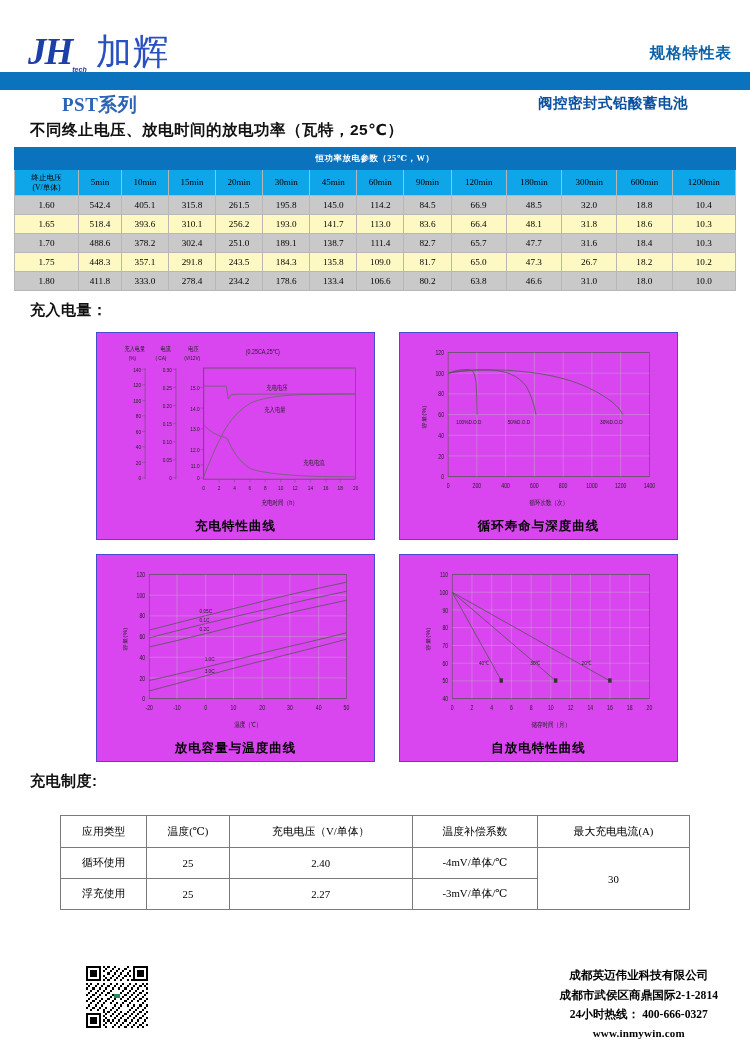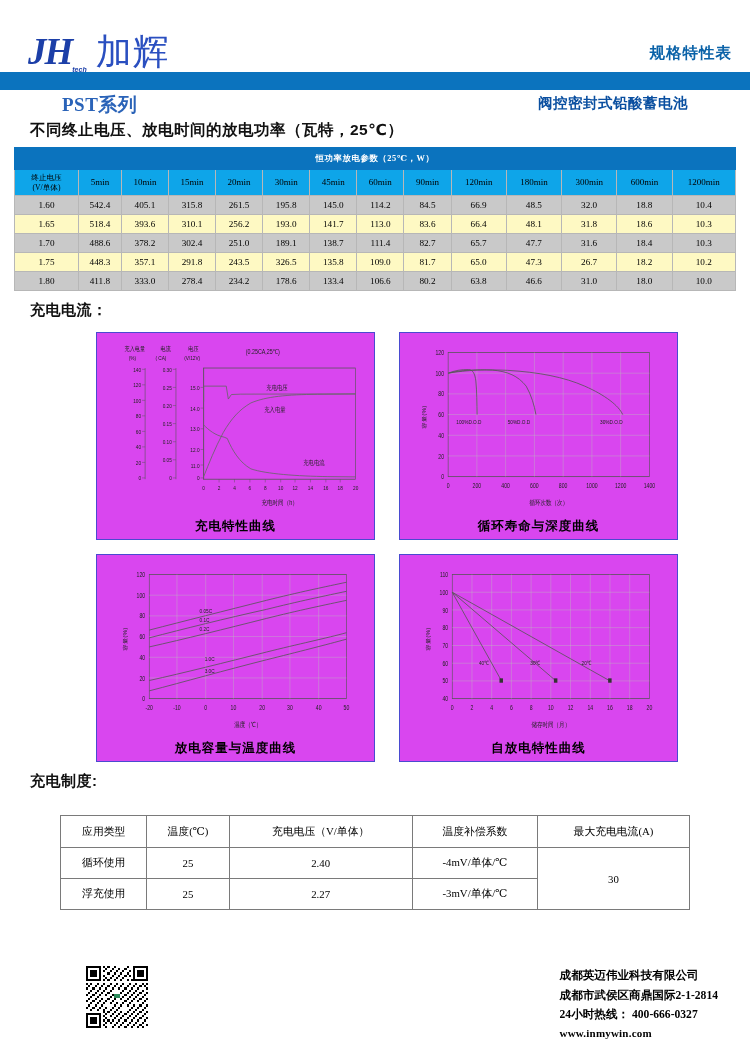--- a/index.html
+++ b/index.html
@@ -170,21 +170,21 @@
   .footer {
     position: absolute;
     left: 0; right: 0; bottom: 18px;
     padding: 0 20px 0 86px;
     display: flex;
     align-items: flex-start;
     justify-content: space-between;
   }
   .qr { width: 62px; height: 62px; display: block; }
   .company {
-    text-align: left;
+    text-align: center;
     font-family: "Liberation Serif", "DejaVu Serif", serif;
     font-size: 11.6px;
     font-weight: bold;
     line-height: 1.65;
     color: #000;
     padding-right: 12px;
   }
   .company .url { font-size: 11px; letter-spacing: 0.2px; }
 </style>
 </head>
@@ -281,21 +281,21 @@
           <td>31.6</td>
           <td>18.4</td>
           <td>10.3</td>
         </tr>
         <tr class="plain">
           <td class="vcol">1.75</td>
           <td>448.3</td>
           <td>357.1</td>
           <td>291.8</td>
           <td>243.5</td>
-          <td>326.5</td>
+          <td>184.3</td>
           <td>135.8</td>
           <td>109.0</td>
           <td>81.7</td>
           <td>65.0</td>
           <td>47.3</td>
           <td>26.7</td>
           <td>18.2</td>
           <td>10.2</td>
         </tr>
         <tr class="shade">
@@ -311,21 +311,21 @@
           <td>63.8</td>
           <td>46.6</td>
           <td>31.0</td>
           <td>18.0</td>
           <td>10.0</td>
         </tr>
       </tbody>
   </table>
 </div>
 
-<div class="section-label">充电电流：</div>
+<div class="section-label">充入电量：</div>
 
 <div class="charts">
 
   <div class="chart-card">
     <div class="chart-body">
       <svg class="plot" viewBox="0 0 260 140" preserveAspectRatio="none">
 
         <text x="22" y="11" font-size="5">充入电量</text>
         <text x="57" y="11" font-size="5">电流</text>
         <text x="84" y="11" font-size="5">电压</text>

